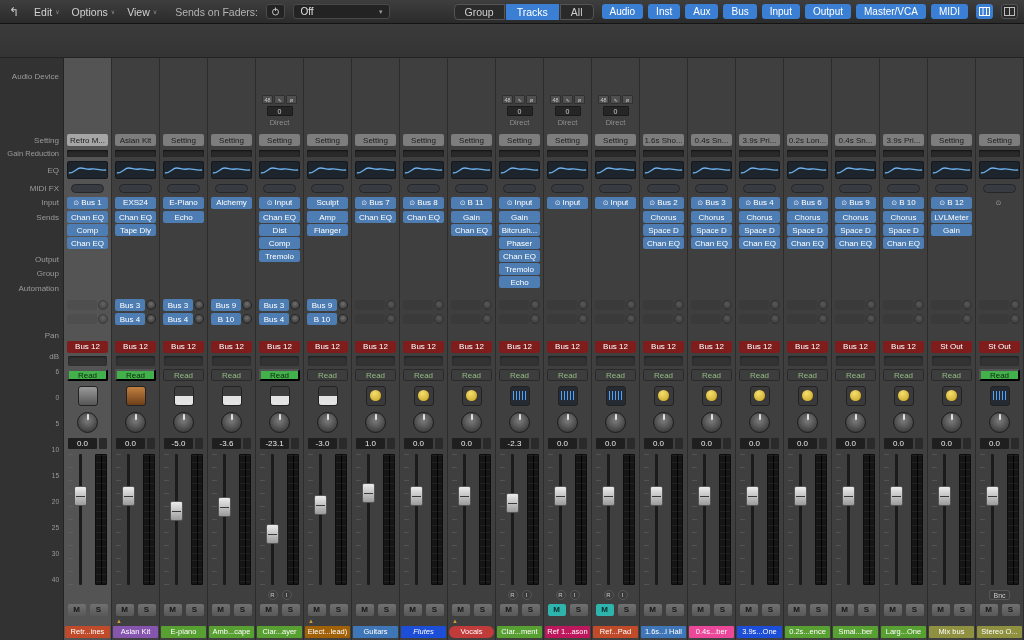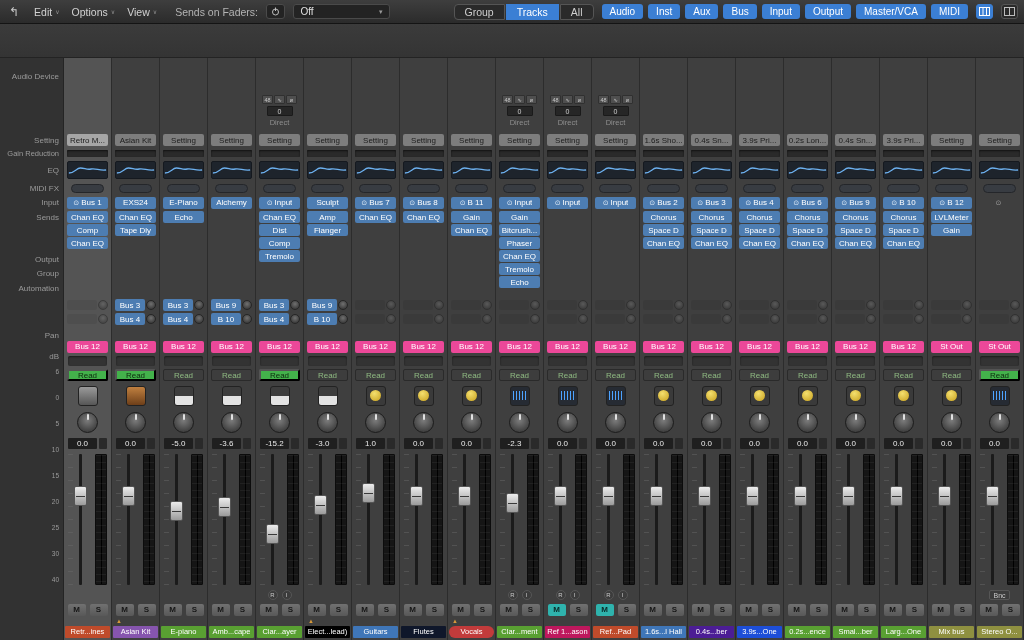--- a/index.html
+++ b/index.html
@@ -94,21 +94,21 @@
   .eq-thumb path { stroke:#6db1f0; stroke-width:1.3; fill:none; }
 
   .midifx-slot { width:70%; height:9px; background:#383c42; border:1px solid #24262a; border-radius:5px; }
 
   .io-slot { width:calc(100% - 6px); height:12px; border-radius:2px; display:flex; align-items:center; justify-content:center;
     gap:2px; color:#fff; font-size:8px; overflow:hidden; white-space:nowrap; }
   .input-slot { background:#4d7db2; }
   .input-slot.bare { background:transparent; }
   .io-icon { font-size:7px; color:#dce8f5; line-height:1; }
   .input-slot.bare .io-icon { color:#9a9a9a; }
-  .output-slot { background:#ec4899; }
+  .output-slot { background:#7f1d1d; }
   .io-text { overflow:hidden; text-overflow:ellipsis; }
 
   .fx-list { flex-direction:column; justify-content:flex-start; padding:1px 3px; gap:1px; }
   .fx-slot { width:100%; height:12px; flex:none; background:#4d7db2; border-radius:2px; color:#fff; font-size:8px;
     display:flex; align-items:center; justify-content:center; overflow:hidden; white-space:nowrap; text-overflow:ellipsis; }
 
   .sends-list { flex-direction:column; justify-content:flex-start; padding:2px 3px; gap:2px; }
   .send-row { width:100%; height:12px; flex:none; display:flex; align-items:center; gap:1px; }
   .send-label { flex:1; height:12px; background:#4d7db2; border-radius:2px; color:#fff; font-size:8px;
     display:flex; align-items:center; justify-content:center; overflow:hidden; white-space:nowrap; }
@@ -646,21 +646,21 @@
     <div class="row r-auto">
             <button class="auto-slot active">Read</button>
           </div>
     <div class="row r-icon">
             <div class="track-icon icon-keys"></div>
           </div>
     <div class="row r-pan">
             <div class="knob"></div>
           </div>
     <div class="row r-db">
-      <div class="db-box">-15.2</div>
+      <div class="db-box">-23.1</div>
       <div class="db-mini"></div>
     </div>
     <div class="row r-fader fader-area">
       <div class="ticks"></div>
       <div class="groove"></div>
       <div class="cap" style="top: 53.28%;"></div>
       <div class="meter"></div>
     </div>
     <div class="row r-ri ri-row">
             <button class="ri-btn">R</button>
@@ -745,21 +745,21 @@
     </div>
     <div class="row r-ri ri-row"></div>
     <div class="row r-ms">
       <button class="ms-btn mute">M</button>
       <button class="ms-btn solo">S</button>
     </div>
     <div class="row r-tri">
             <span class="tri" style="display: inline;">▲</span>
           </div>
     <div class="row r-name">
-            <div class="name-tag" style="background: #000000;">Elect...lead)</div>
+            <div class="name-tag" style="background: #a16207;">Elect...lead)</div>
           </div>
   </div>
 
   <div class="strip">
     <div class="row r-device">
       
     </div>
     <div class="row r-setting">
             <button class="setting-btn">Setting</button>
           </div>
@@ -903,21 +903,21 @@
       <div class="cap" style="top: 26%;"></div>
       <div class="meter"></div>
     </div>
     <div class="row r-ri ri-row"></div>
     <div class="row r-ms">
       <button class="ms-btn mute">M</button>
       <button class="ms-btn solo">S</button>
     </div>
     <div class="row r-tri"></div>
     <div class="row r-name">
-            <div class="name-tag" style="background: #0f172a;">Flutes</div>
+            <div class="name-tag" style="background: #1d4ed8; font-style: italic;">Flutes</div>
           </div>
   </div>
 
   <div class="strip">
     <div class="row r-device">
       
     </div>
     <div class="row r-setting">
             <button class="setting-btn">Setting</button>
           </div>
@@ -1418,21 +1418,21 @@
       <div class="cap" style="top: 26%;"></div>
       <div class="meter"></div>
     </div>
     <div class="row r-ri ri-row"></div>
     <div class="row r-ms">
       <button class="ms-btn mute">M</button>
       <button class="ms-btn solo">S</button>
     </div>
     <div class="row r-tri"></div>
     <div class="row r-name">
-            <div class="name-tag" style="background: #4c1d95;">0.4s...ber</div>
+            <div class="name-tag" style="background: #ec4899;">0.4s...ber</div>
           </div>
   </div>
 
   <div class="strip">
     <div class="row r-device">
       
     </div>
     <div class="row r-setting">
             <button class="setting-btn">3.9s Pri...</button>
           </div>

